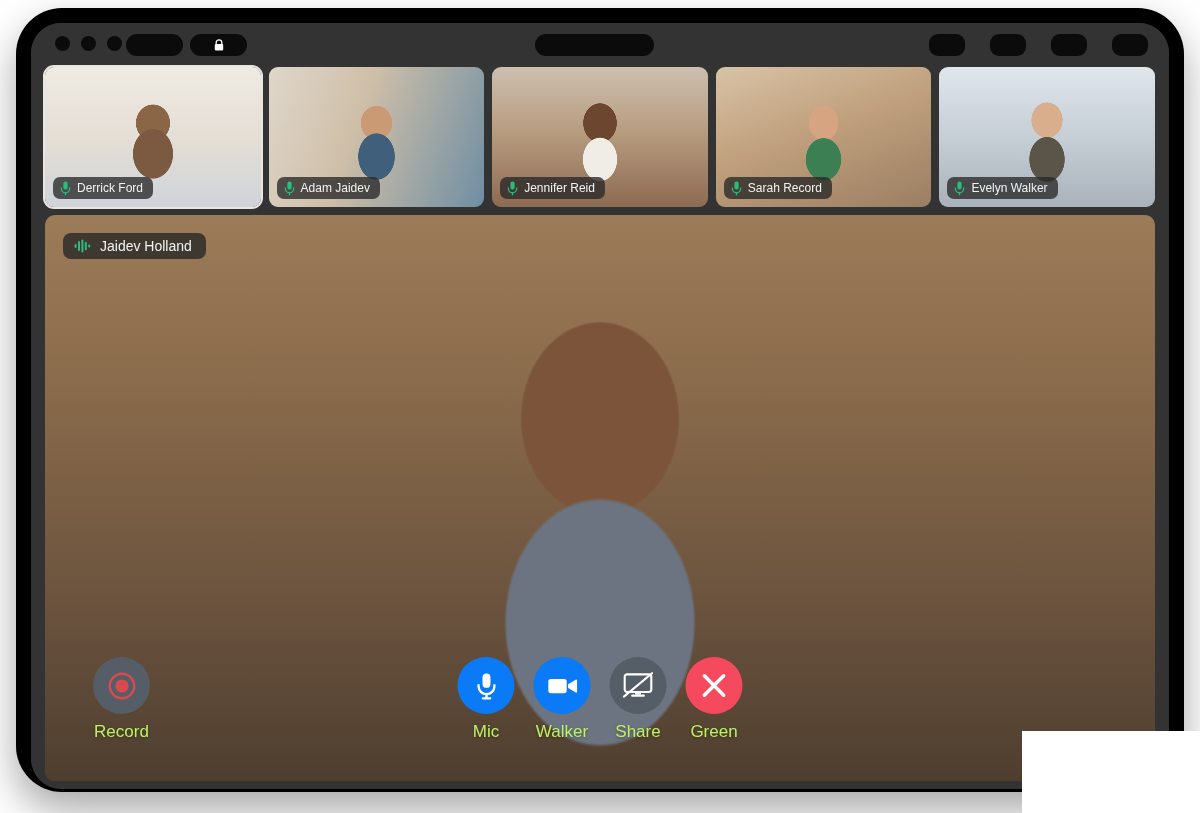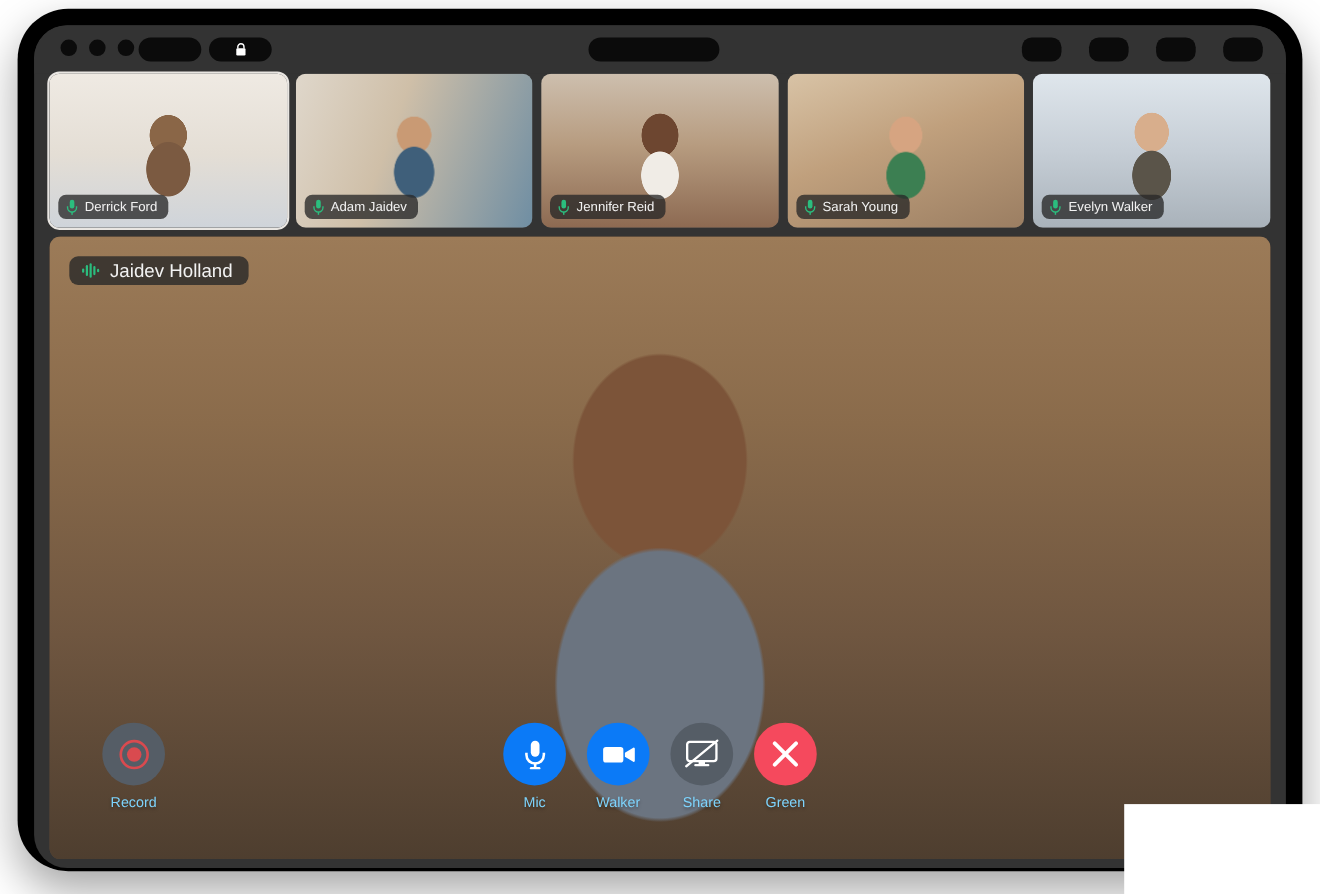--- a/index.html
+++ b/index.html
@@ -157,21 +157,21 @@
     left: 18px;
     top: 18px;
     height: 26px;
     display: flex;
     align-items: center;
     gap: 8px;
     padding: 0 14px 0 11px;
     border-radius: 8px;
     background: rgba(40,40,40,0.8);
   }
-  .main-badge .badge-label { font-size: 17px; }
+  .main-badge .badge-label { font-size: 14px; }
 
   
   .controls {
     position: absolute;
     left: 0;
     bottom: 14px;
     width: 100%;
     height: 110px;
   }
   .ctl-group {
@@ -191,22 +191,22 @@
     cursor: pointer;
   }
   .ctl-circle {
     width: 57px; height: 57px;
     border-radius: 50%;
     display: flex;
     align-items: center;
     justify-content: center;
   }
   .ctl-label {
-    color: #7dd3fc;
-    font-size: 13px;
+    color: #bef264;
+    font-size: 17px;
     line-height: 1;
     white-space: nowrap;
     text-shadow: 0 1px 3px rgba(0,0,0,0.35);
     font-family: "Liberation Sans", sans-serif;
   }
   .ctl-icon { display: block; }
 
   
   .white-block {
     position: absolute;
@@ -329,21 +329,21 @@
       </div>
 
       <div class="thumb">
         <div class="thumb-art bg-sarah"></div>
         <div class="badge">
           <svg class="mic-ico" viewBox="0 0 11 15">
             <rect x="3.4" y="0.6" width="4.2" height="8" rx="2.1" fill="#2bbd7e"></rect>
             <path d="M1.4 6.6v1.1a4.1 4.1 0 0 0 8.2 0V6.6" fill="none" stroke="#2bbd7e" stroke-width="1.25"></path>
             <rect x="4.85" y="11.4" width="1.3" height="2.9" fill="#2bbd7e"></rect>
           </svg>
-          <span class="badge-label">Sarah Young</span>
+          <span class="badge-label">Sarah Record</span>
         </div>
       </div>
 
       <div class="thumb">
         <div class="thumb-art bg-evelyn"></div>
         <div class="badge">
           <svg class="mic-ico" viewBox="0 0 11 15">
             <rect x="3.4" y="0.6" width="4.2" height="8" rx="2.1" fill="#2bbd7e"></rect>
             <path d="M1.4 6.6v1.1a4.1 4.1 0 0 0 8.2 0V6.6" fill="none" stroke="#2bbd7e" stroke-width="1.25"></path>
             <rect x="4.85" y="11.4" width="1.3" height="2.9" fill="#2bbd7e"></rect>

